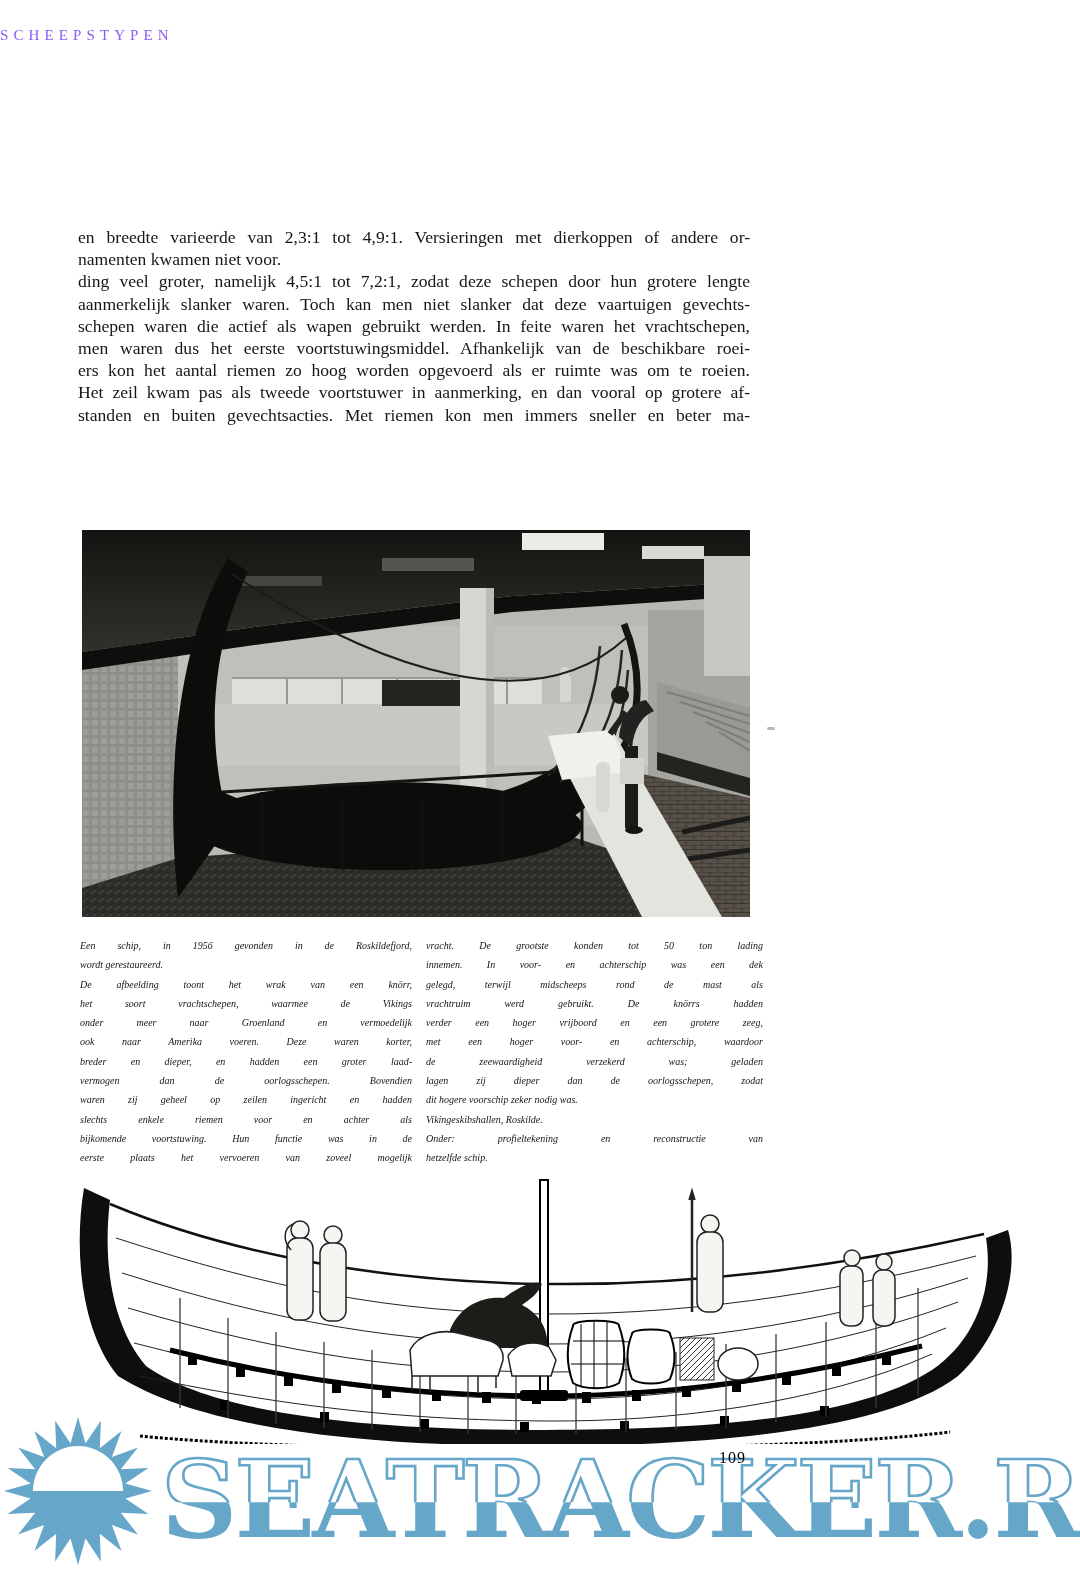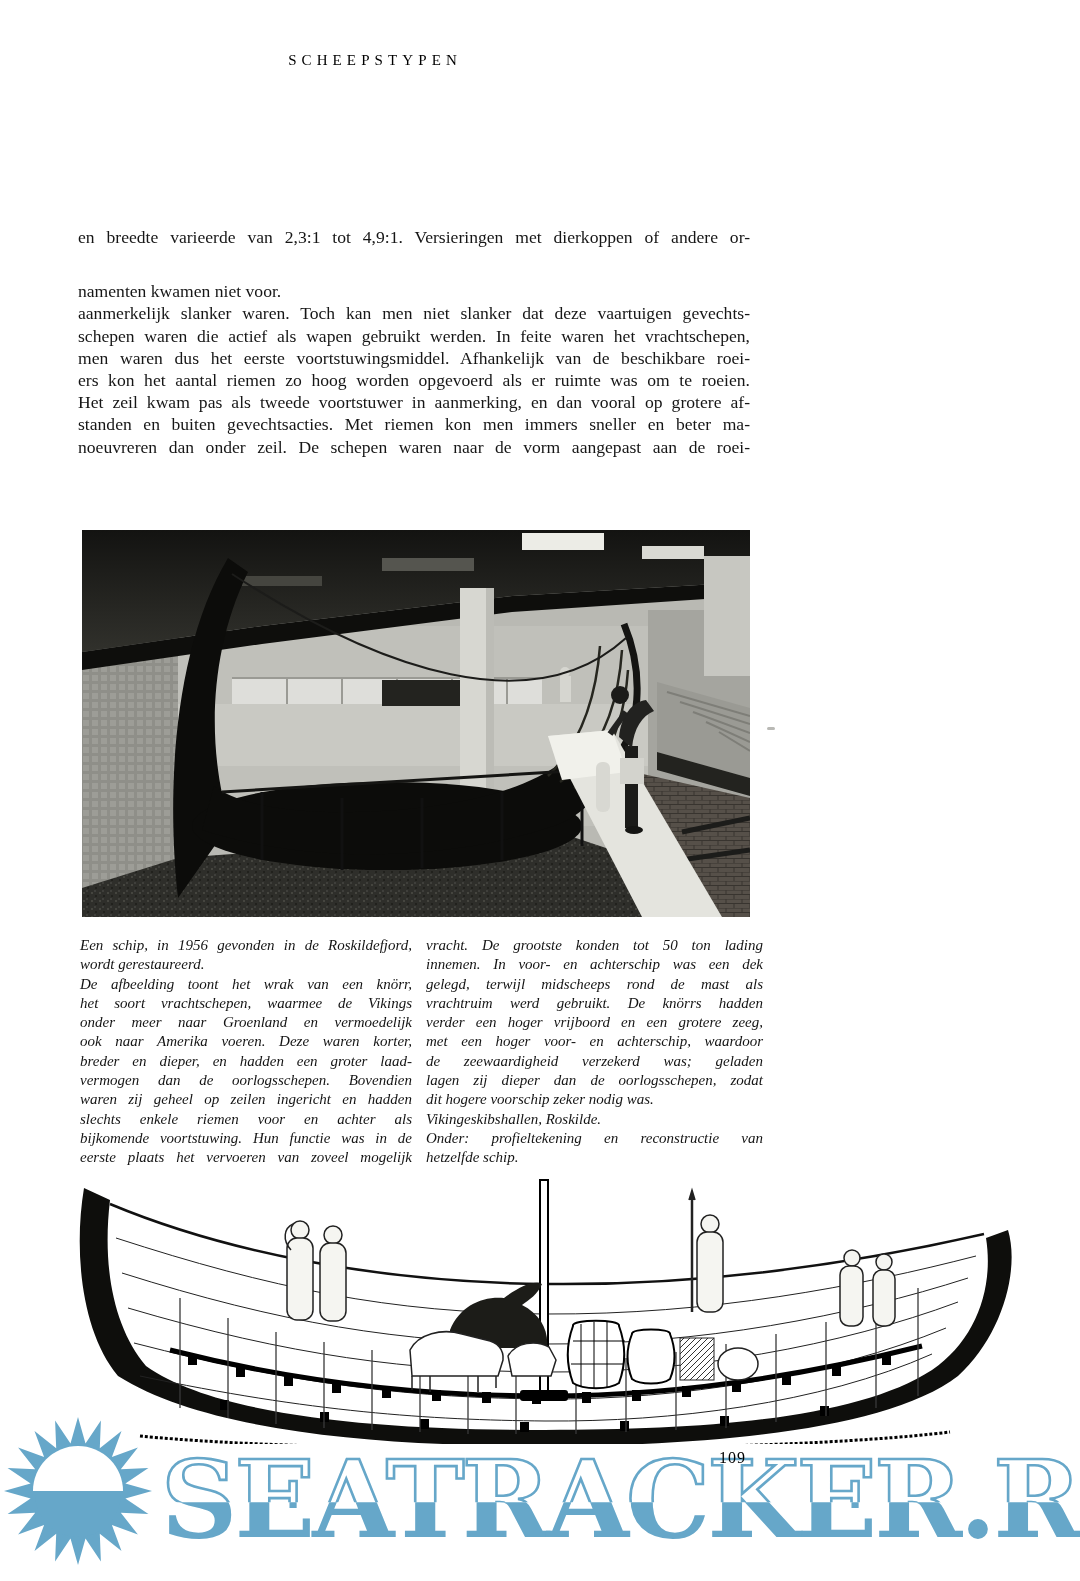--- a/index.html
+++ b/index.html
@@ -1,27 +1,27 @@
 <!DOCTYPE html>
 <html><head>
 <meta charset="utf-8">
 <style>
   html,body{margin:0;padding:0;background:#ffffff;}
   .page{position:relative;width:1080px;height:1581px;background:#fff;overflow:hidden;
         font-family:"Liberation Serif", serif;color:#161616;}
 
-  .running-head{position:absolute;top:52px;left:0;width:750px;text-align:center;
-        font-size:15px;letter-spacing:.34em;color:#000000;}
+  .running-head{position:absolute;top:27px;left:0;width:750px;text-align:left;
+        font-size:15px;letter-spacing:.34em;color:#8b5cf6;}
 
   .body-block{position:absolute;left:78px;top:226px;width:672px;}
   .body-block .line{font-size:17.6px;line-height:22.2px;white-space:normal;
         text-align:justify;text-align-last:justify;}
-  .body-block .line.short{text-align-last:left;margin-top:32px;}
-
-  .caption-col{position:absolute;top:936px;font-style:italic;font-size:15px;color:#141414;}
+  .body-block .line.short{text-align-last:left;}
+
+  .caption-col{position:absolute;top:936px;font-style:italic;font-size:10px;color:#141414;}
   .caption-col .line{line-height:19.3px;text-align:justify;text-align-last:justify;}
   .caption-col .line.short{text-align-last:left;}
   .cap-left{left:80px;width:332px;}
   .cap-right{left:426px;width:337px;}
 
   .photo{position:absolute;left:82px;top:530px;width:668px;height:387px;background:#b7b7b1;}
   .photo svg{display:block;}
 
   .drawing{position:absolute;left:70px;top:1178px;width:952px;height:266px;}
 
@@ -45,27 +45,27 @@
 </head>
 <body>
 
 <div class="page">
 
   <div class="running-head">SCHEEPSTYPEN</div>
 
   <div class="body-block">
       <div class="line">en breedte varieerde van 2,3:1 tot 4,9:1. Versieringen met dierkoppen of andere or-</div>
       <div class="line short">namenten kwamen niet voor.</div>
+      <div class="line">ding veel groter, namelijk 4,5:1 tot 7,2:1, zodat deze schepen door hun grotere lengte</div>
       <div class="line">aanmerkelijk slanker waren. Toch kan men niet slanker dat deze vaartuigen gevechts-</div>
       <div class="line">schepen waren die actief als wapen gebruikt werden. In feite waren het vrachtschepen,</div>
       <div class="line">men waren dus het eerste voortstuwingsmiddel. Afhankelijk van de beschikbare roei-</div>
       <div class="line">ers kon het aantal riemen zo hoog worden opgevoerd als er ruimte was om te roeien.</div>
       <div class="line">Het zeil kwam pas als tweede voortstuwer in aanmerking, en dan vooral op grotere af-</div>
       <div class="line">standen en buiten gevechtsacties. Met riemen kon men immers sneller en beter ma-</div>
-      <div class="line">noeuvreren dan onder zeil. De schepen waren naar de vorm aangepast aan de roei-</div>
     </div>
 
   <div class="photo">
     <svg width="668" height="387" viewBox="0 0 668 387">
       <defs>
         <pattern id="tex" width="9" height="9" patternUnits="userSpaceOnUse">
           <rect width="9" height="9" fill="#8f8f89"></rect>
           <rect x="1" y="1" width="6" height="6" fill="#9d9d97"></rect>
         </pattern>
         <pattern id="gravel" width="8" height="8" patternUnits="userSpaceOnUse">

